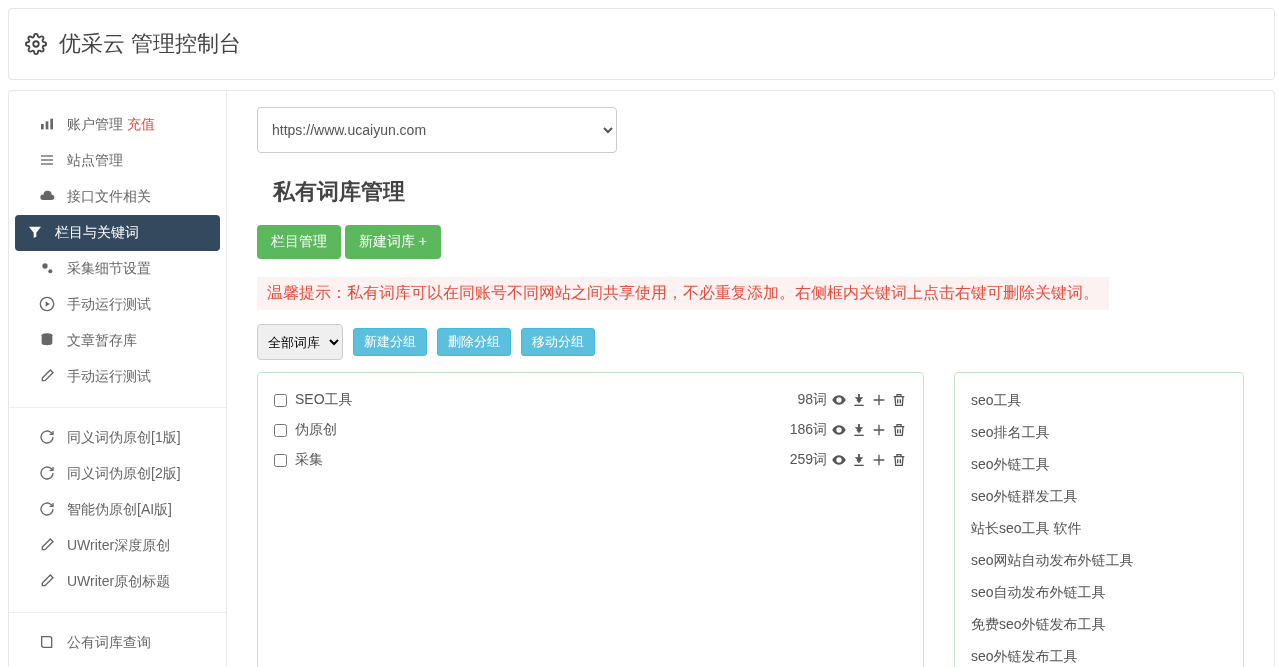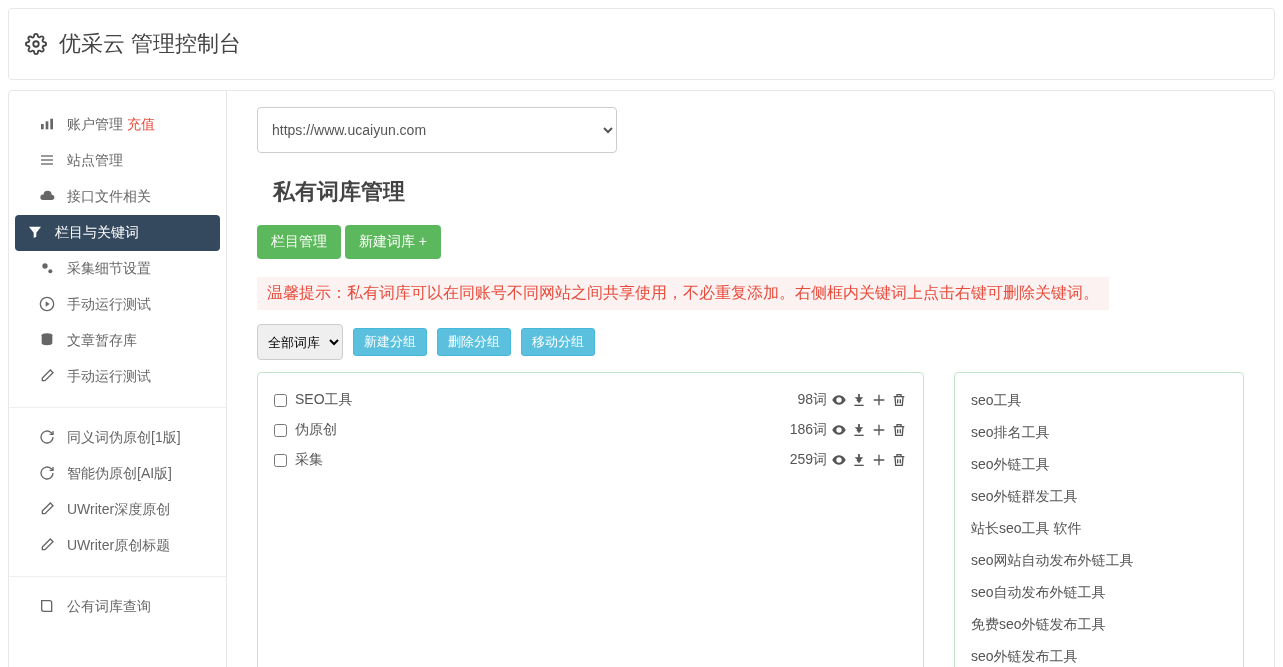--- a/index.html
+++ b/index.html
@@ -119,20 +119,27 @@
             <path d="M21 12a9 9 0 1 1-3-6.7L21 8"></path>
             <path d="M21 3v5h-5"></path>
           </svg>
         <span class="sidebar-label">同义词伪原创[1版]</span>
       </div>
       <div class="sidebar-item">
         <svg class="sidebar-icon" viewBox="0 0 24 24" fill="none" stroke="currentColor" stroke-width="2">
             <path d="M21 12a9 9 0 1 1-3-6.7L21 8"></path>
             <path d="M21 3v5h-5"></path>
           </svg>
+        <span class="sidebar-label">同义词伪原创[2版]</span>
+      </div>
+      <div class="sidebar-item">
+        <svg class="sidebar-icon" viewBox="0 0 24 24" fill="none" stroke="currentColor" stroke-width="2">
+            <path d="M21 12a9 9 0 1 1-3-6.7L21 8"></path>
+            <path d="M21 3v5h-5"></path>
+          </svg>
         <span class="sidebar-label">智能伪原创[AI版]</span>
       </div>
       <div class="sidebar-item">
         <svg class="sidebar-icon" viewBox="0 0 24 24" fill="none" stroke="currentColor" stroke-width="2">
             <path d="M17 3l4 4-12 12H5v-4z"></path>
           </svg>
         <span class="sidebar-label">UWriter深度原创</span>
       </div>
       <div class="sidebar-item">
         <svg class="sidebar-icon" viewBox="0 0 24 24" fill="none" stroke="currentColor" stroke-width="2">

